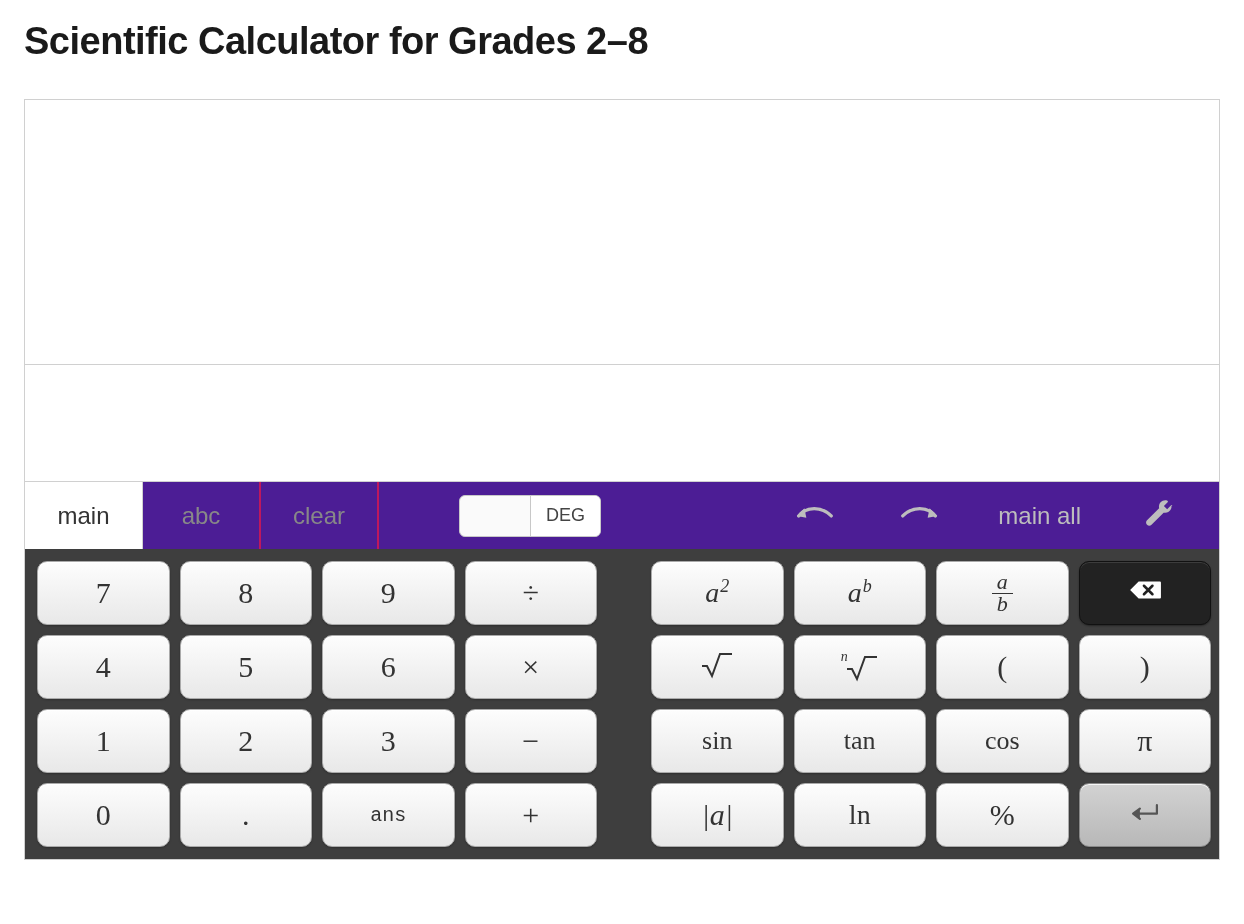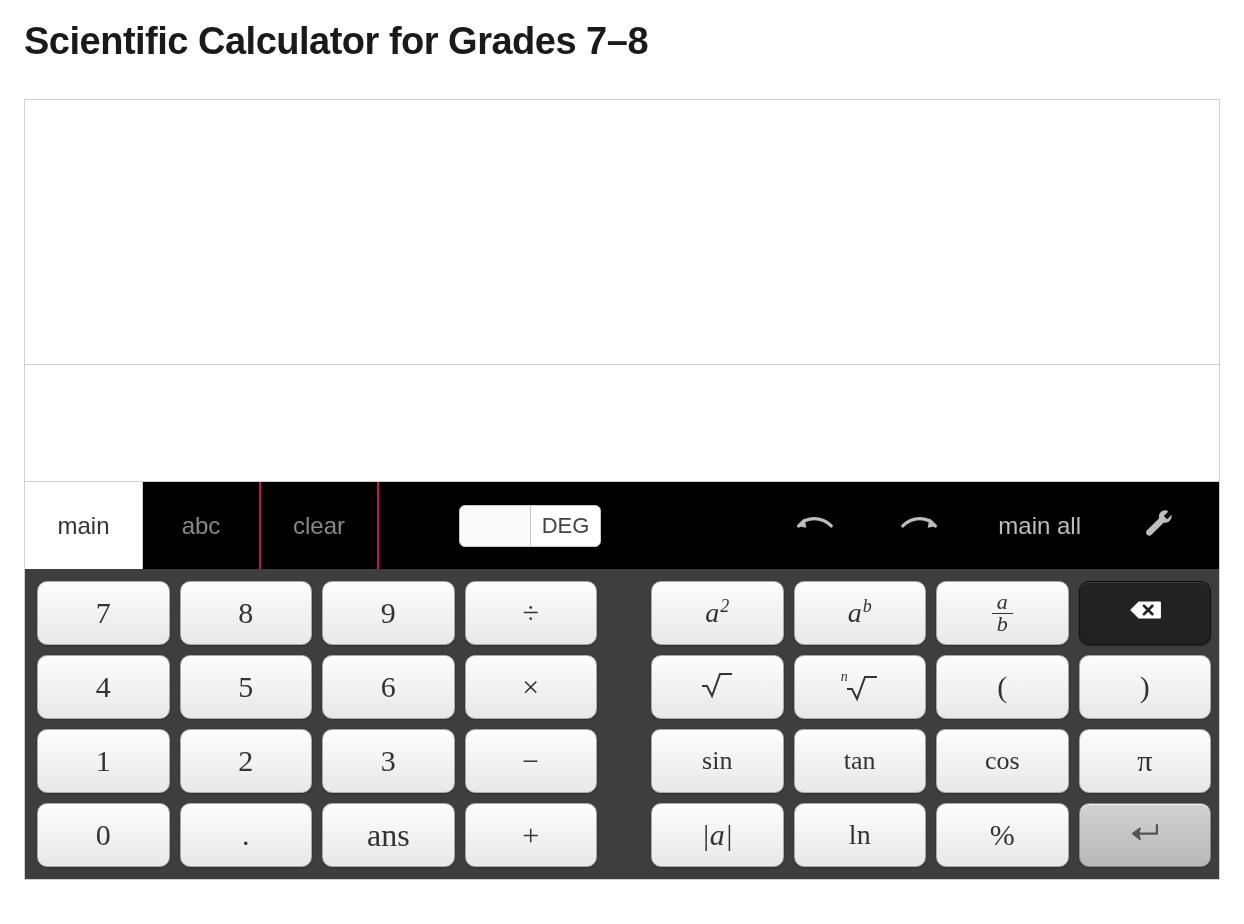--- a/index.html
+++ b/index.html
@@ -25,22 +25,22 @@
     background: #fff;
     border-bottom: 1px solid #d0d0d0;
   }
   .input-area {
     height: 116px;
     background: #fff;
   }
   .toolbar {
     display: flex;
     align-items: center;
-    height: 88px;
-    background: #000000;
+    height: 68px;
+    background: #4c1d95;
     border-top: 1px solid #d0d0d0;
     padding: 0 12px 0 0;
     justify-content: flex-end;
   }
   .tabs {
     display: flex;
     height: 100%;
   }
   .tab {
     display: flex;
@@ -68,21 +68,21 @@
     overflow: hidden;
     height: 42px;
     background: #fafafa;
   }
   .angle-opt {
     width: 70px;
     height: 100%;
     display: flex;
     align-items: center;
     justify-content: center;
-    font-size: 22px;
+    font-size: 18px;
     color: #888;
     cursor: pointer;
   }
   .angle-opt.blank { width: 70px; }
   .angle-opt.selected {
     background: #fff;
     color: #444;
     font-weight: 500;
     border-left: 1px solid #c8c8c8;
   }
@@ -172,28 +172,28 @@
   .sup-combo .base { font-size: 28px; }
   .sup-combo .sup { font-size: 18px; position: relative; top: -12px; margin-left: 1px; }
   .nroot {
     font-family: "Times New Roman", Georgia, serif;
     display: inline-flex;
     align-items: center;
     position: relative;
   }
   .nroot .n { font-size: 14px; font-style: italic; position: relative; top: -10px; margin-right: -3px; }
   .abs { font-style: italic; font-family: "Times New Roman", Georgia, serif; }
-  .sans { font-family: Liberation Serif, serif; font-size: 32px; }
+  .sans { font-family: Liberation Mono, monospace; font-size: 20px; }
   .narrow { font-size: 26px; border-radius: 9px; }
-  .ln-key { font-family: "Times New Roman", Georgia, serif; font-size: 28px; }
+  .ln-key { font-family: "Times New Roman", Georgia, serif; font-size: 28px; border-radius: 11px; }
 </style>
 </head>
 <body>
 
-<h1 class="title">Scientific Calculator for Grades 7–8</h1>
+<h1 class="title">Scientific Calculator for Grades 2–8</h1>
 
 <div class="calc-container">
 
   <div class="history-area"></div>
   <div class="input-area"></div>
 
   <div class="toolbar">
     <div class="tabs">
       <div class="tab active">main</div>
       <div class="tab">abc</div>

